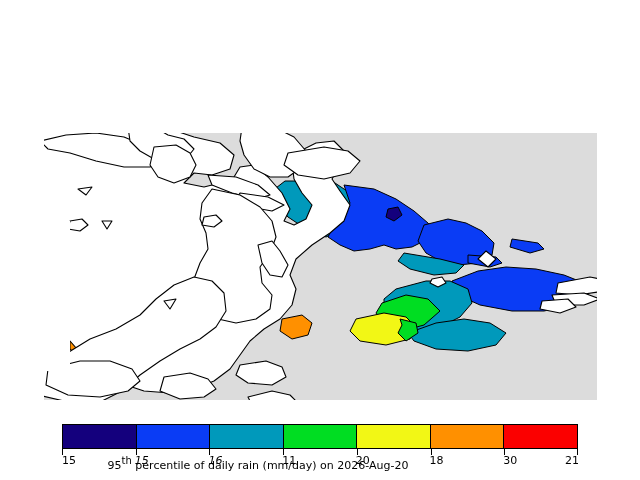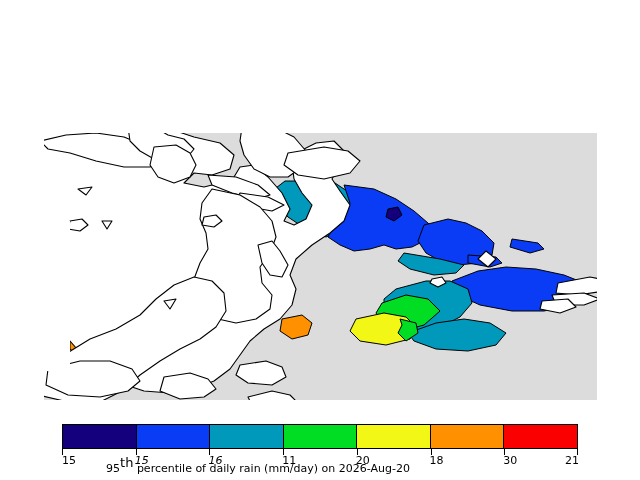--- a/index.html
+++ b/index.html
@@ -45,21 +45,21 @@
     position:absolute;top:0;
     font-family:"DejaVu Sans", sans-serif;
     font-size:11px;color:#000;white-space:nowrap;
   }
   #cb-caption{
     position:absolute;left:-62px;top:455px;width:640px;
     text-align:center;
     font-family:"DejaVu Sans", sans-serif;
     font-size:11px;color:#000;white-space:nowrap;
   }
-  #cb-caption sup{font-size:13px;vertical-align:super;}
+  #cb-caption sup{font-size:10px;vertical-align:super;}
 </style>
 </head>
 <body>
 
 <div id="root">
 
 
   <div id="map-area">
     <svg id="map-svg" viewBox="0 0 553 267" preserveAspectRatio="none">
 

